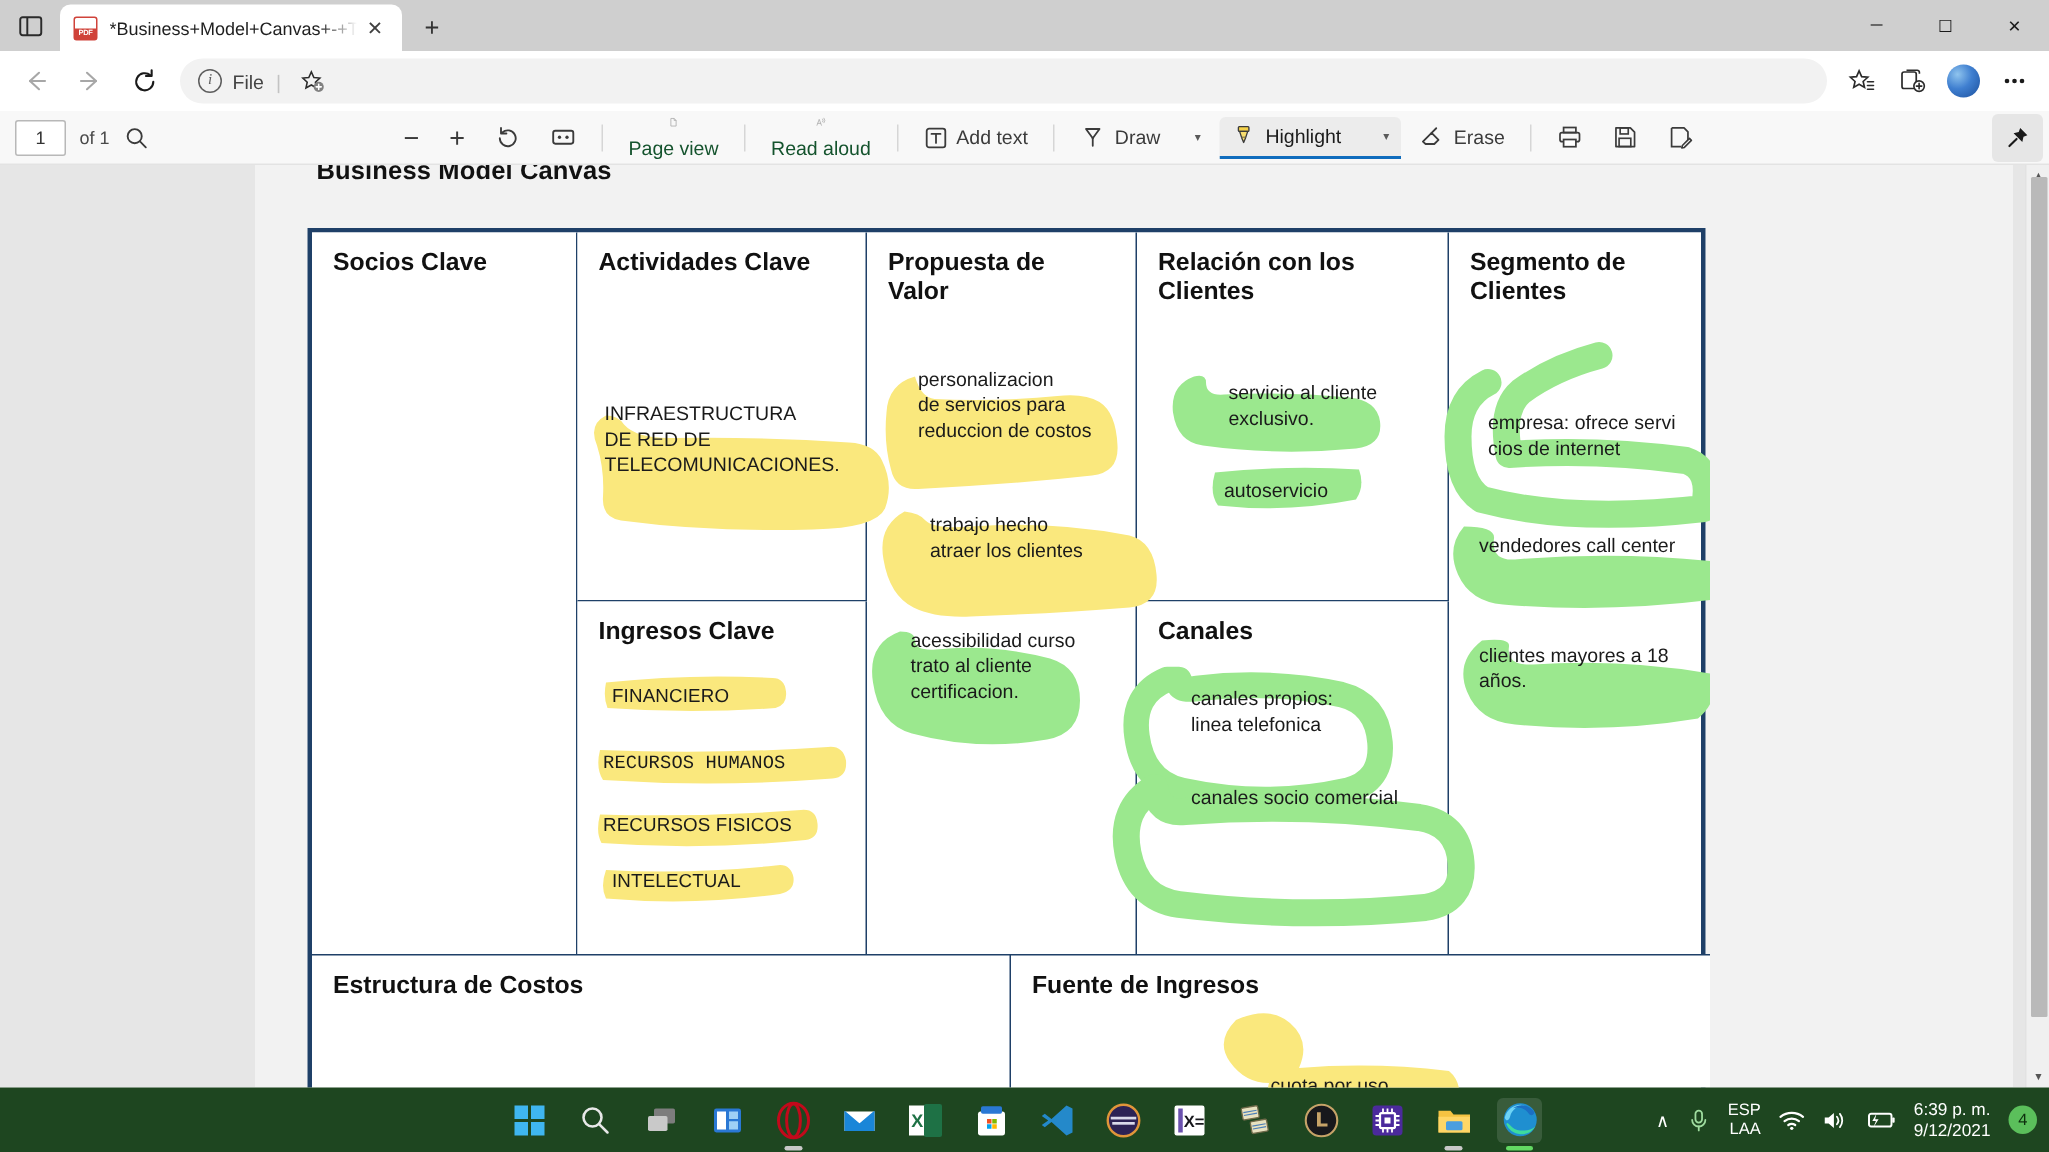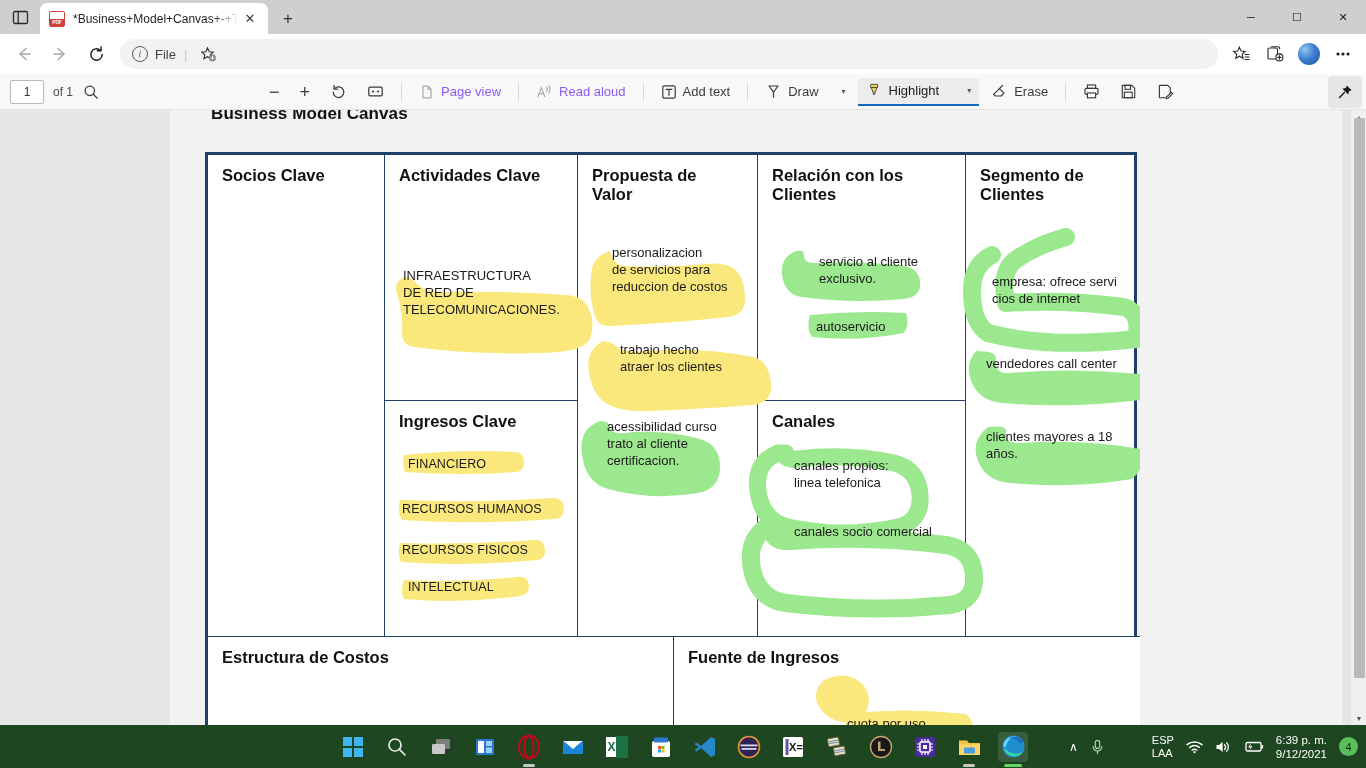--- a/index.html
+++ b/index.html
@@ -139,21 +139,21 @@
     border-radius: 2px;
     text-align: center; font-size: 12px; color: #333;
     font-family: "Liberation Sans", sans-serif;
   }
   .pg-of { margin-left: 9px; font-size: 12px; color: #4a4a4a; }
   .pdfbtn {
     height: 28px; display: flex; align-items: center; gap: 6px;
     padding: 0 8px; margin: 0 2px; border-radius: 4px; cursor: pointer;
     white-space: nowrap;
   }
-  .pdfbtn.dim { color: #8b5cf6; }
+  .pdfbtn.dim { color: #14532d; flex-direction: column; }
   .pdfbtn.active {
     background: #ececec;
     border-bottom: 2.5px solid #0f6cbd;
     border-radius: 4px 4px 0 0;
     color: #1b1b1b;
   }
   .vsep { width: 1px; height: 18px; background: #d6d6d6; margin: 0 7px; }
   .caret { font-size: 8px; color: #5a5a5a; margin-left: 3px; }
   .spacer-flex { flex: 1 1 auto; }
   .pin-btn {
@@ -237,21 +237,21 @@
   .tbi.activeapp::after {
     content: ""; position: absolute; bottom: -5px; left: 50%;
     transform: translateX(-50%);
     width: 18px; height: 3px; border-radius: 2px; background: #63d963;
   }
   .tray {
     position: absolute; right: 8px; top: 0; height: 43px;
     display: flex; align-items: center; gap: 12px;
     color: #ffffff; font-size: 11px;
   }
-  .tray-lang { line-height: 13px; text-align: left; margin-left: 35px; }
+  .tray-lang { line-height: 13px; text-align: right; }
   .tray-clock { line-height: 14px; text-align: right; font-size: 11.5px; }
   .tray-badge {
     width: 19px; height: 19px; border-radius: 50%;
     background: #5bbf5b; color: #0d2f0d;
     font-size: 11px; display: flex; align-items: center; justify-content: center;
   }
   .tray-icon { cursor: pointer; display: flex; align-items: center; }
 
   
   .vscroll {
@@ -510,21 +510,21 @@
         <div class="cell-title">Actividades Clave</div>
       </div>
       <div class="note" style="left:195px; top:112px; width:180px;">INFRAESTRUCTURA
 DE RED DE
 TELECOMUNICACIONES.</div>
 
       <div class="cell bd-r" style="left:177px; top:246px; width:193px; height:235px;">
         <div class="cell-title">Ingresos Clave</div>
       </div>
       <div class="note caps" style="left:200px; top:301px;">FINANCIERO</div>
-      <div class="note caps" style="left:194px; top:346px;">RECURSOS HUMANOS</div>
+      <div class="note caps" style="left:194px; top:346px;font-family:Liberation Mono, monospace;">RECURSOS HUMANOS</div>
       <div class="note caps" style="left:194px; top:387px;">RECURSOS FISICOS</div>
       <div class="note caps" style="left:200px; top:424px;">INTELECTUAL</div>
 
       <div class="cell bd-r" style="left:370px; top:0; width:180px; height:481px;">
         <div class="cell-title">Propuesta de
 Valor</div>
       </div>
       <div class="note" style="left:404px; top:89px; width:150px;">personalizacion
 de servicios para
 reduccion de costos</div>

